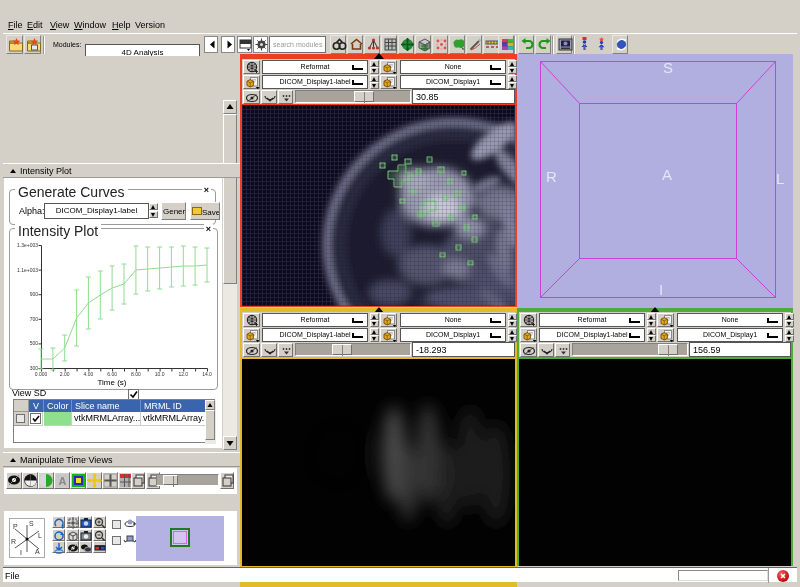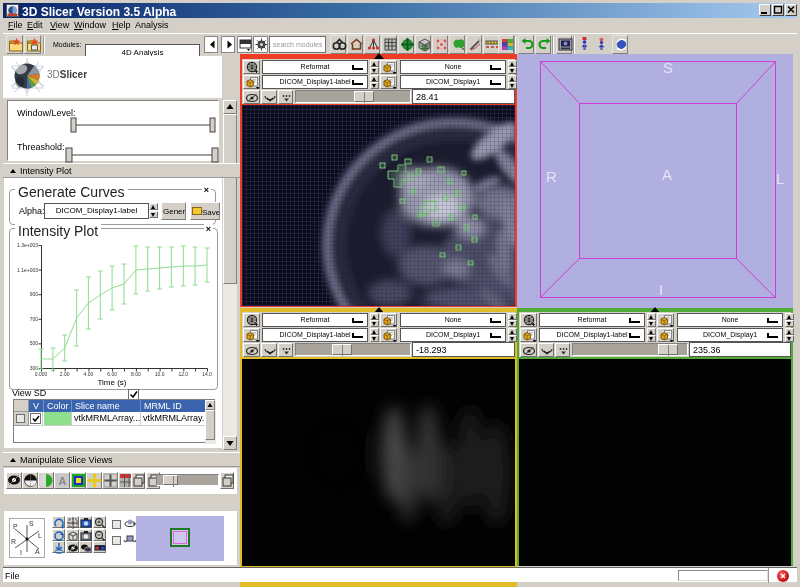--- a/index.html
+++ b/index.html
@@ -40,52 +40,28 @@
 .ibtn{position:absolute;width:17px;height:14px;background:#d4d0c8;border:1px solid;border-color:#fff #707070 #707070 #fff;}
 .vfield{position:absolute;height:15px;background:#fff;border:1px solid #555;font-size:9px;color:#000;padding-left:3px;padding-top:2px;}
 .hslider{position:absolute;height:13px;background:#a8a49c;border:1px solid;border-color:#808080 #fff #fff #808080;}
 .hthumb{position:absolute;top:0px;width:20px;height:11px;background:#d4d0c8;border:1px solid;border-color:#fff #707070 #707070 #fff;}
 .hthumb:before{content:"";position:absolute;left:9px;top:0;height:11px;border-left:1px solid #808080;}
 
 #status{left:3px;top:567px;width:794px;height:15px;background:#fff;border-top:1px solid #666;font-size:9px;}
 </style></head><body>
 <div id="win">
 
-  <div id="title" class="abs">
-    <svg class="abs" style="left:3px;top:1px" width="14" height="13">
-        <rect x="0.5" y="0.5" width="12" height="12" fill="#f0f0f4" stroke="#555"></rect>
-        <circle cx="6.5" cy="6.5" r="4.2" fill="#2e4e8e"></circle>
-        <path d="M6.5 2.3 a4.2 4.2 0 0 1 0 8.4z" fill="#7aa0d4"></path>
-        <rect x="1.5" y="9.5" width="10" height="2.5" fill="#c04030"></rect>
-      </svg>
-    <span class="txt">3D Slicer Version 3.5 Alpha</span>
-    <div class="winbtn" style="right:26px;">
-      <svg width="10" height="10">
-          <rect x="1" y="7" width="6" height="2" fill="#000"></rect>
-        </svg>
-      </div>
-    <div class="winbtn" style="right:13px;">
-      <svg width="10" height="10">
-          <rect x="1.5" y="1.5" width="7" height="6.5" fill="none" stroke="#000" stroke-width="1.4"></rect>
-        </svg>
-      </div>
-    <div class="winbtn" style="right:0px;">
-      <svg width="10" height="10">
-          <path d="M2 1.5 L8 7.5 M8 1.5 L2 7.5" stroke="#000" stroke-width="1.5"></path>
-        </svg>
-      </div>
-  </div>
 
   <div id="menu" class="abs">
     <span style="left:5px"><u>F</u>ile</span>
     <span style="left:24px"><u>E</u>dit</span>
     <span style="left:47px"><u>V</u>iew</span>
     <span style="left:71px"><u>W</u>indow</span>
     <span style="left:109px"><u>H</u>elp</span>
-    <span style="left:132px">Analysis</span>
+    <span style="left:132px">Version</span>
   </div>
 
   <div id="toolbar" class="abs">
 
     <div class="tbtn" style="left:3px;width:17px;">
         <svg width="17" height="16" viewBox="0 0 16 16">
           <path d="M1 6 h13 v8 h-13 z" fill="#f8d87a" stroke="#8a6a10"></path>
           <path d="M1 6 v-2 h5 l1.5 2z" fill="#f0b830" stroke="#8a6a10"></path>
           <path d="M8 1 l1.2 2.4 2.6.3 -1.9 1.8 .5 2.6 -2.4-1.3 -2.4 1.3 .5-2.6 -1.9-1.8 2.6-.3z" fill="#e84818"></path>
         </svg>
@@ -267,57 +243,21 @@
           <path d="M3.2 5.2 a5 5 0 0 1 8.2-1.4" fill="none" stroke="#fff" stroke-width="1.3"></path>
           <path d="M11.8 1.8 l.4 3 -2.8-1.2z" fill="#fff"></path>
           <path d="M11.8 9.8 a5 5 0 0 1 -8.2 1.4" fill="none" stroke="#fff" stroke-width="1.3"></path>
           <path d="M3.2 13.2 l-.4-3 2.8 1.2z" fill="#fff"></path>
         </svg>
       </div>
   </div>
 
   <div id="lpanel" class="abs">
 
-    <div class="abs" style="left:0;top:0;width:219px;height:42px;background:#fff;">
-      <svg class="abs" style="left:5px;top:1px" width="40" height="40" viewBox="0 0 40 40">
-        <g stroke="#cccccc" stroke-width="1" fill="none">
-            <path d="M19 1 v38 M3 10 l33 19 M36 10 L3 29 M8 5 l24 30 M31 5 L7 35"></path>
-          </g>
-        <polygon points="19,4 35,31 4,31" fill="none" stroke="#ccd6e4"></polygon>
-        <polygon points="19,36 35,9 4,9" fill="none" stroke="#ccd6e4"></polygon>
-        <circle cx="19" cy="19" r="12.5" fill="#353c48"></circle>
-        <path d="M19 19 L31.4 16.5 a12.5 12.5 0 0 0 -5-7.8z" fill="#8c97a6"></path>
-        <path d="M19 19 L31.4 16.5 a12.5 12.5 0 0 1 -.6 6.8z" fill="#d87828"></path>
-        <path d="M19 19 L30.8 23.3 a12.5 12.5 0 0 1 -3.2 4.8z" fill="#c8b838"></path>
-        <path d="M19 19 L27.6 28.1 a12.5 12.5 0 0 1 -4.6 3z" fill="#58a048"></path>
-        <path d="M19 19 L23 31.1 a12.5 12.5 0 0 1 -4 .4z" fill="#4868a8"></path>
-        <ellipse cx="13.5" cy="12.5" rx="6" ry="4.5" fill="#ffffff" opacity="0.55" transform="rotate(-25 13.5 12.5)"></ellipse>
-        <ellipse cx="12" cy="25" rx="4.5" ry="5.5" fill="#141820" opacity="0.45"></ellipse>
-      </svg>
-      <span class="abs" style="left:44px;top:13px;font-size:10px;color:#777;">3D<b style="color:#3a3a3a">Slicer</b></span>
-    </div>
-
-    <div class="abs sunken" style="left:4px;top:44px;width:212px;height:61px;background:#fff;">
-      <span class="abs" style="left:9px;top:7px;font-size:9px;color:#000;">Window/Level:</span>
-      <svg class="abs" style="left:60px;top:16px" width="150" height="16">
-          <line x1="5" y1="8" x2="145" y2="8" stroke="#444"></line>
-          <g fill="#d4d0c8" stroke="#444">
-            <rect x="3" y="1" width="5" height="14"></rect>
-            <rect x="142" y="1" width="5" height="14"></rect>
-          </g>
-        </svg>
-      <span class="abs" style="left:9px;top:41px;font-size:9px;color:#000;">Threashold:</span>
-      <svg class="abs" style="left:55px;top:46px" width="158" height="16">
-          <line x1="5" y1="8" x2="152" y2="8" stroke="#444"></line>
-          <g fill="#d4d0c8" stroke="#444">
-            <rect x="3" y="1" width="6" height="14"></rect>
-            <rect x="149" y="1" width="6" height="14"></rect>
-          </g>
-        </svg>
-    </div>
+
 
     <div class="abs" style="left:220px;top:44px;width:14px;height:350px;background:#ece9e2;">
       <div class="abs raised" style="left:0;top:0;width:14px;height:14px;">
           <svg width="12" height="12">
             <path d="M6 3 L2.5 8 h7z" fill="#000"></path>
           </svg>
         </div>
       <div class="abs raised" style="left:0;top:14px;width:14px;height:170px;"></div>
       <div class="abs raised" style="left:0;top:336px;width:14px;height:14px;">
           <svg width="12" height="12">
@@ -480,21 +420,21 @@
             </div>
           </div>
         <div class="abs" style="left:30px;top:12px;width:28px;height:14px;background:#8ee08e;border-right:1px solid #ccc;border-bottom:1px solid #ccc;"></div>
         <div class="abs" style="left:58px;top:12px;width:69px;height:14px;border-right:1px solid #ccc;border-bottom:1px solid #ccc;font-size:9px;line-height:13px;padding-left:2px;overflow:hidden;white-space:nowrap;">vtkMRMLArray...</div>
         <div class="abs" style="left:127px;top:12px;width:64px;height:14px;border-bottom:1px solid #ccc;font-size:9px;line-height:13px;padding-left:2px;overflow:hidden;white-space:nowrap;">vtkMRMLArray...</div>
       </div>
     </div>
 
     <div class="sechdr" style="top:396px;">
         <span class="tri"></span>
-        <span class="t">Manipulate Slice Views</span>
+        <span class="t">Manipulate Time Views</span>
       </div>
     <div class="abs" style="left:1px;top:412px;width:233px;height:26px;background:#fff;" id="msv">
         <div class="ibtn" style="left: 2px; top: 4px; width: 16px; height: 17px;">
           <svg width="15" height="15">
             <ellipse cx="7" cy="7" rx="6" ry="4.5" fill="#111"></ellipse>
             <circle cx="7" cy="7" r="2" fill="#fff"></circle>
             <path d="M2 12 L12 2" stroke="#888"></path>
           </svg>
         </div>
         <div class="ibtn" style="left: 18px; top: 4px; width: 16px; height: 17px;">
@@ -760,21 +700,21 @@
           <svg width="13" height="12" style="position:absolute;left:1px;top:1px">
             <circle cx="3.5" cy="4" r="0.9" fill="#333"></circle>
             <circle cx="6.5" cy="4" r="0.9" fill="#333"></circle>
             <circle cx="9.5" cy="4" r="0.9" fill="#333"></circle>
             <path d="M4 6.5 l2.5 3 2.5-3z" fill="#333"></path>
           </svg>
         </div>
         <div class="hslider" style="left: 53px; top: 31px; width: 116px;">
           <div class="hthumb" style="left: 58px;"></div>
         </div>
-        <div class="vfield" style="left: 170px; top: 30px; width: 103px;">28.41</div>
+        <div class="vfield" style="left: 170px; top: 30px; width: 103px;">30.85</div>
       </div>
       <div class="abs" style="left: 2px; top: 51px; width: 273px; height: 200px; background: rgb(5, 5, 14);">
 <svg width="273" height="201">
 <defs>
 <filter id="bl1" x="-50%" y="-50%" width="200%" height="200%">
               <feGaussianBlur stdDeviation="5"></feGaussianBlur>
             </filter>
 <filter id="bl2" x="-50%" y="-50%" width="200%" height="200%">
               <feGaussianBlur stdDeviation="3"></feGaussianBlur>
             </filter>
@@ -1039,21 +979,21 @@
           <svg width="13" height="12" style="position:absolute;left:1px;top:1px">
             <circle cx="3.5" cy="4" r="0.9" fill="#333"></circle>
             <circle cx="6.5" cy="4" r="0.9" fill="#333"></circle>
             <circle cx="9.5" cy="4" r="0.9" fill="#333"></circle>
             <path d="M4 6.5 l2.5 3 2.5-3z" fill="#333"></path>
           </svg>
         </div>
         <div class="hslider" style="left: 53px; top: 31px; width: 116px;">
           <div class="hthumb" style="left: 85px;"></div>
         </div>
-        <div class="vfield" style="left: 170px; top: 30px; width: 102px;">235.36</div>
+        <div class="vfield" style="left: 170px; top: 30px; width: 102px;">156.59</div>
       </div>
       <div class="abs" style="left: 2px; top: 51px; width: 272px; height: 207px; background: rgb(2, 2, 2);"></div>
     </div>
 
   <div id="status" class="abs">
     <span class="abs" style="left:2px;top:3px;">File</span>
     <div class="abs" style="left:675px;top:2px;width:90px;height:11px;background:#fff;border:1px solid;border-color:#888 #ddd #ddd #888;"></div>
       <div class="abs" style="left:765px;top:0px;width:1px;height:15px;background:#999;"></div>
     <div class="abs" style="left:774px;top:2px;width:12px;height:12px;border-radius:50%;background:radial-gradient(circle at 35% 30%,#f06060,#cc1515 60%,#a00000);border:none;">
       <svg width="12" height="12" style="position:absolute;left:0px;top:0px">

